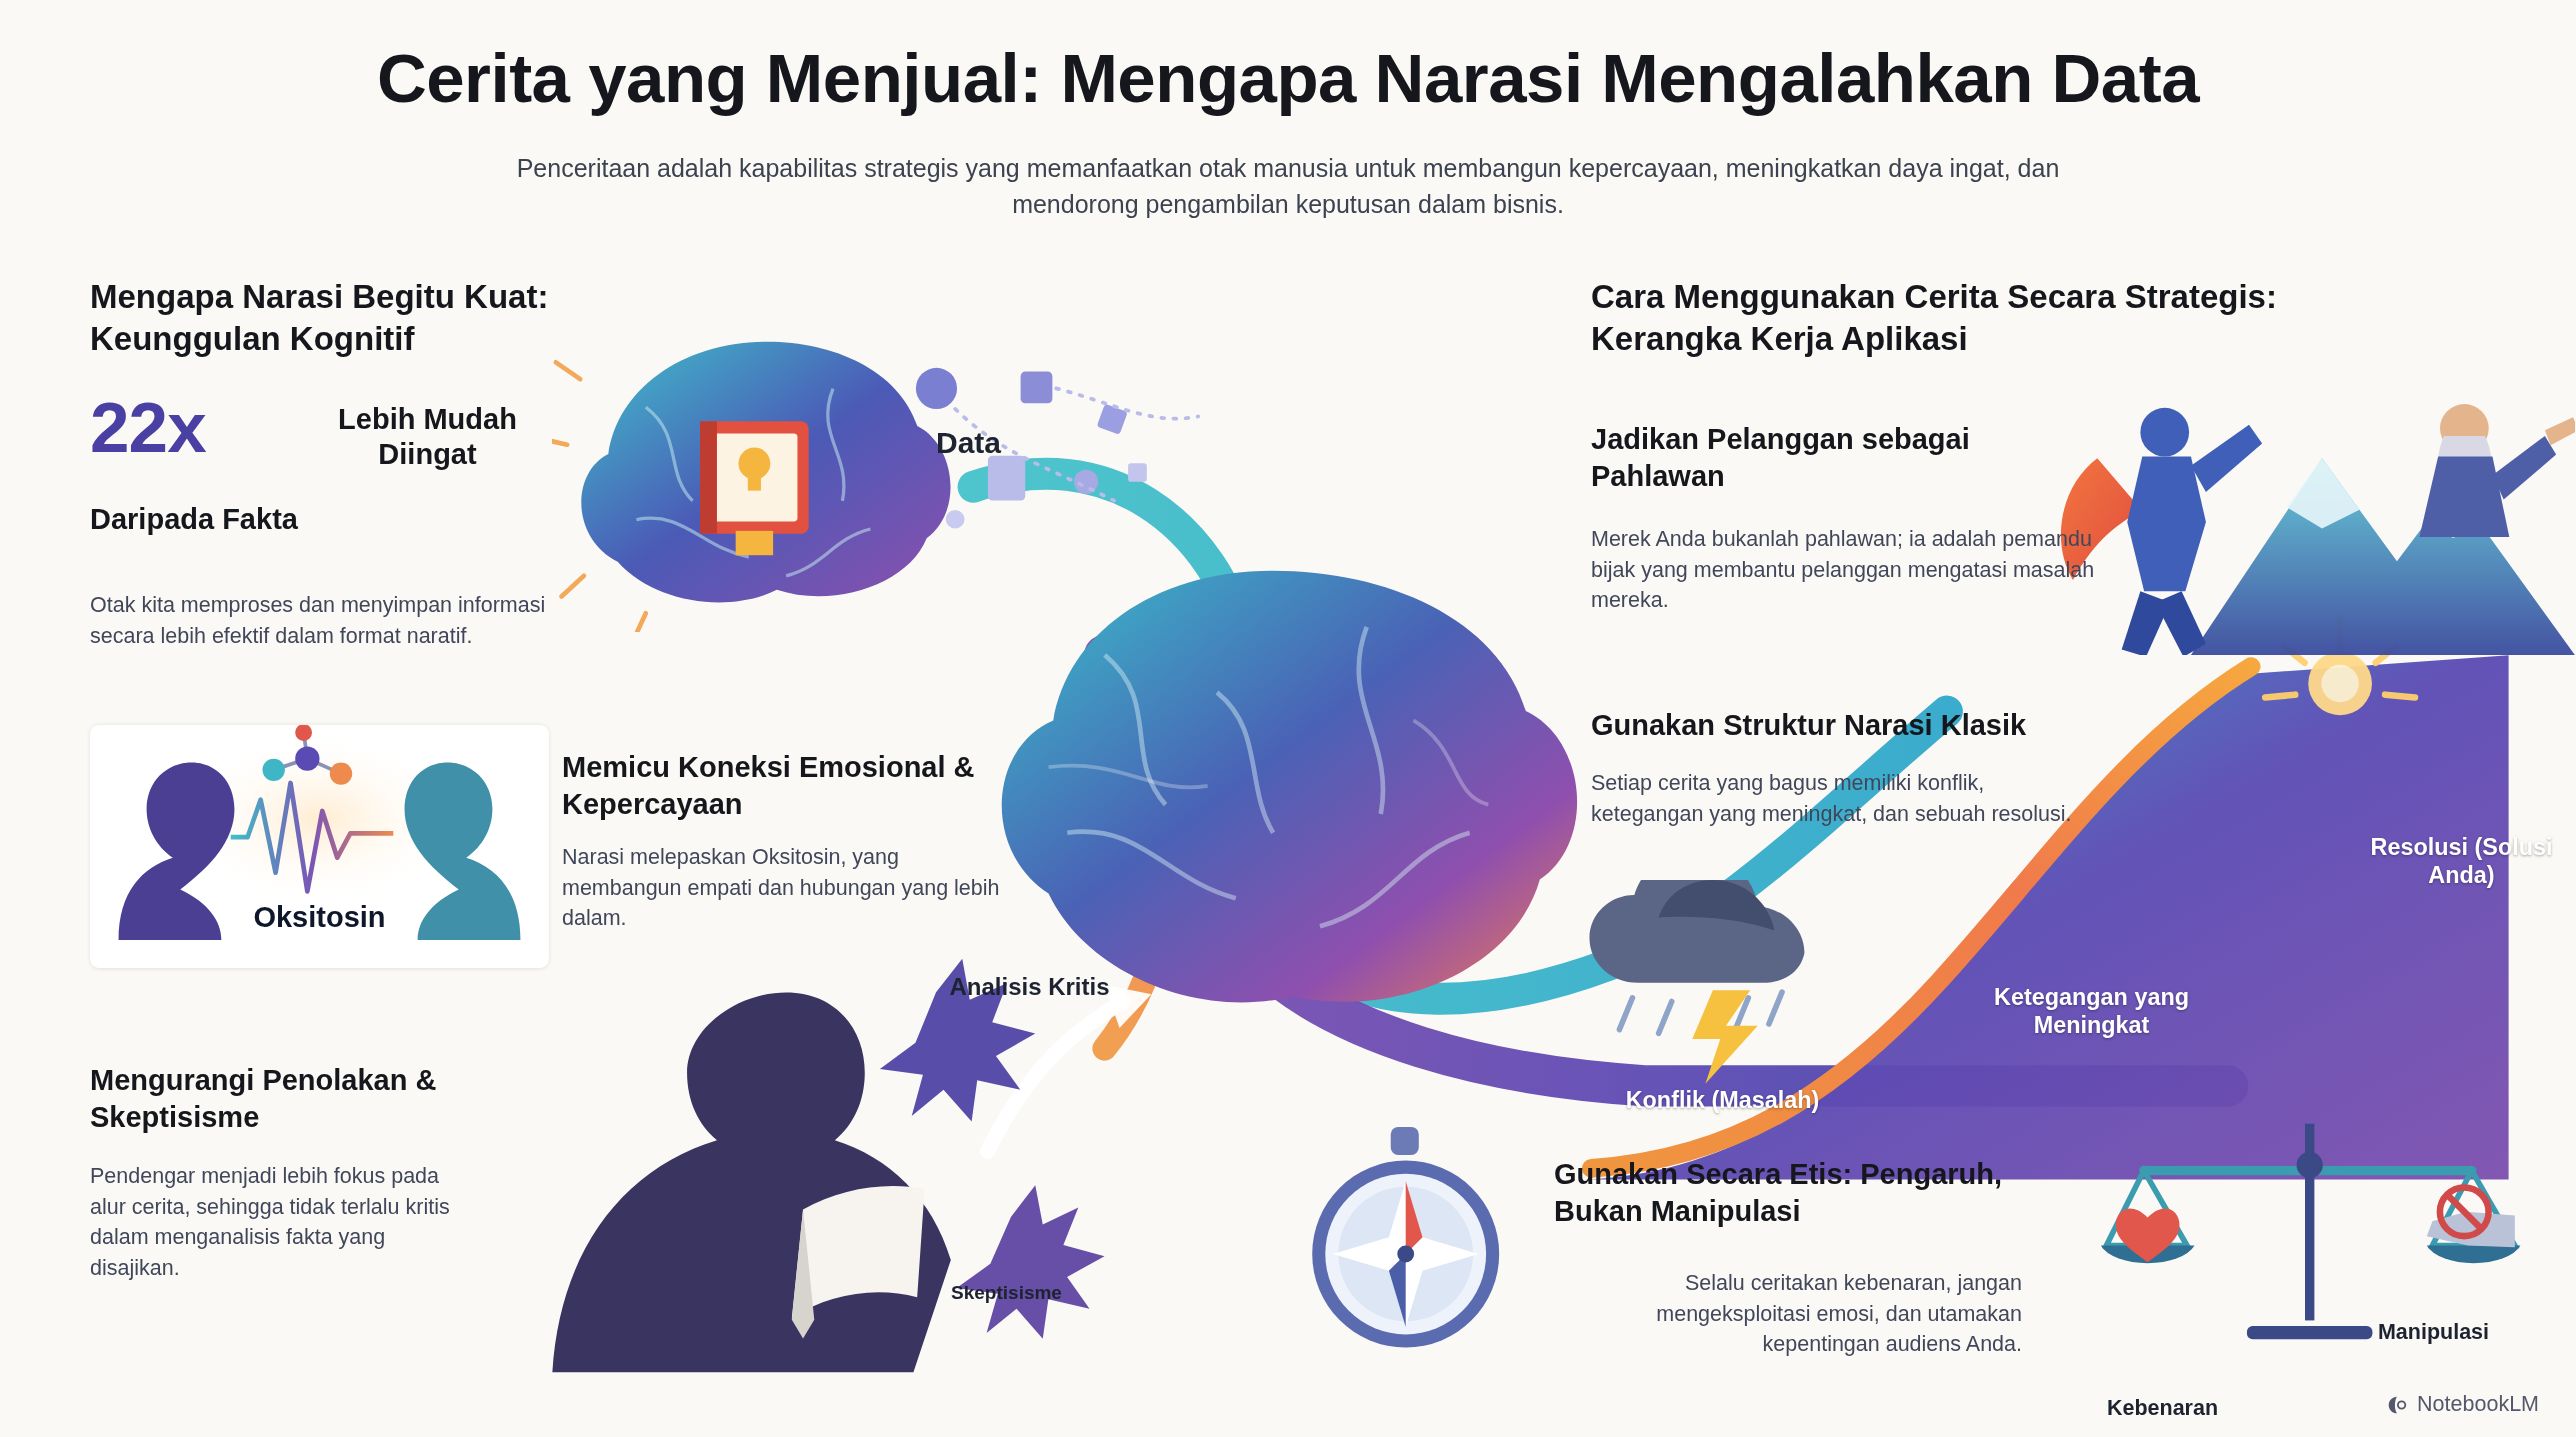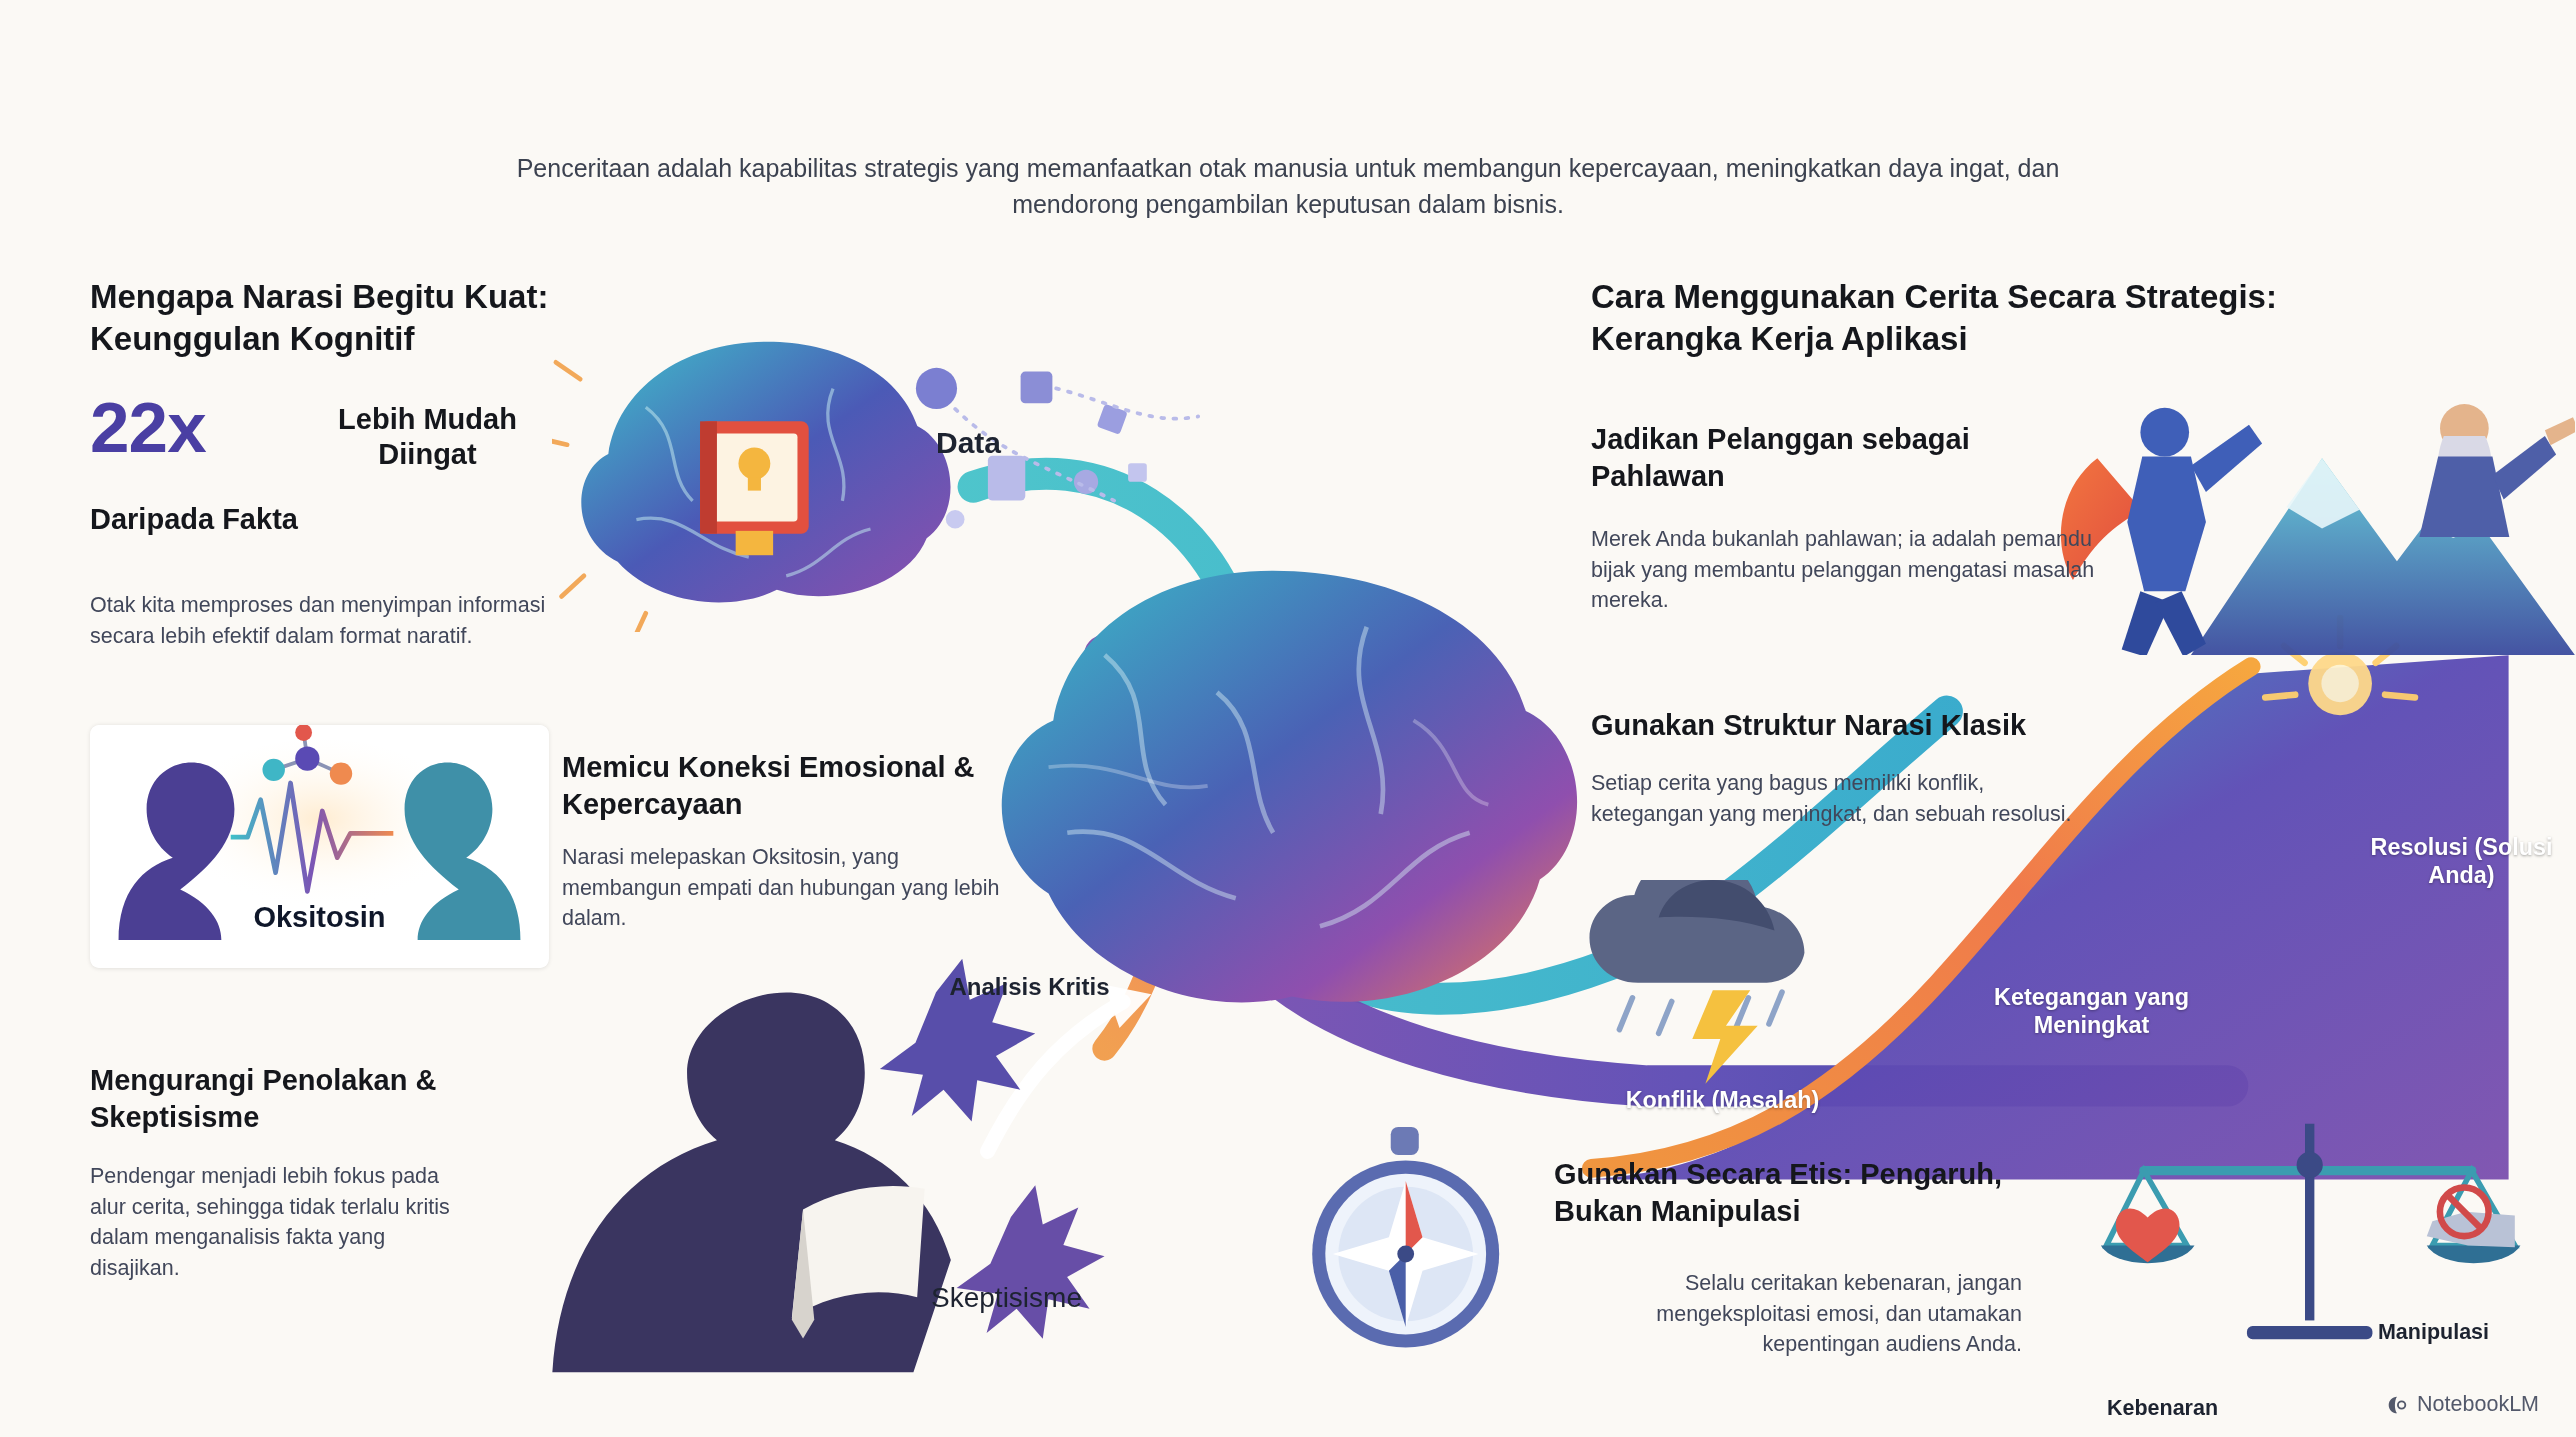--- a/index.html
+++ b/index.html
@@ -155,22 +155,22 @@
     font-weight: bold;
     color: #1d2330;
     line-height: 1.2;
   }
   .label-skeptis {
     position: absolute;
     left: 894px;
     top: 1282px;
     width: 225px;
     text-align: center;
-    font-size: 28px;
-    font-weight: normal;
+    font-size: 19px;
+    font-weight: bold;
     color: #1d2330;
   }
 
   
   .arc-label {
     position: absolute;
     font-weight: bold;
     color: #ffffff;
     text-shadow: 0 0.9px 2.8px rgba(0,0,0,0.35);
     text-align: center;
@@ -267,20 +267,21 @@
 
     <g>
       <path d="M1055 1230 C1090 1160 1130 1110 1200 1070" stroke="#ffffff" stroke-width="16" fill="none" stroke-linecap="round" opacity="0.95"></path>
       <path d="M1180 1052 L1230 1062 L1196 1098 Z" fill="#ffffff" opacity="0.95"></path>
     </g>
 
     <path d="M1000 1060 l28 -36 8 44 40 -18 -16 42 46 12 -42 24 26 36 -46 -10 -6 44 -30 -34 -34 28 12 -44 -46 -6 38 -28 z" fill="#4a3fa3" opacity="0.92"></path>
     <path d="M1080 1300 l26 -34 8 42 38 -18 -16 40 44 12 -40 22 24 34 -44 -10 -6 42 -28 -32 -32 26 12 -42 -44 -6 36 -26 z" fill="#5a3fa0" opacity="0.92"></path>
   </svg>
 
+  <div class="title">Cerita yang Menjual: Mengapa Narasi Mengalahkan Data</div>
   <div class="subtitle">Penceritaan adalah kapabilitas strategis yang memanfaatkan otak manusia untuk membangun kepercayaan, meningkatkan daya ingat, dan mendorong pengambilan keputusan dalam bisnis.</div>
 
   <div class="col-heading" style="left:90px; top:276px; width:599px;">Mengapa Narasi Begitu Kuat: Keunggulan Kognitif</div>
 
   <div class="stat-wrap">
     <div class="stat-num"><span>22</span><span>x</span></div>
     <div class="stat-label">Lebih Mudah Diingat</div>
     <div class="stat-sub">Daripada Fakta</div>
   </div>
 

